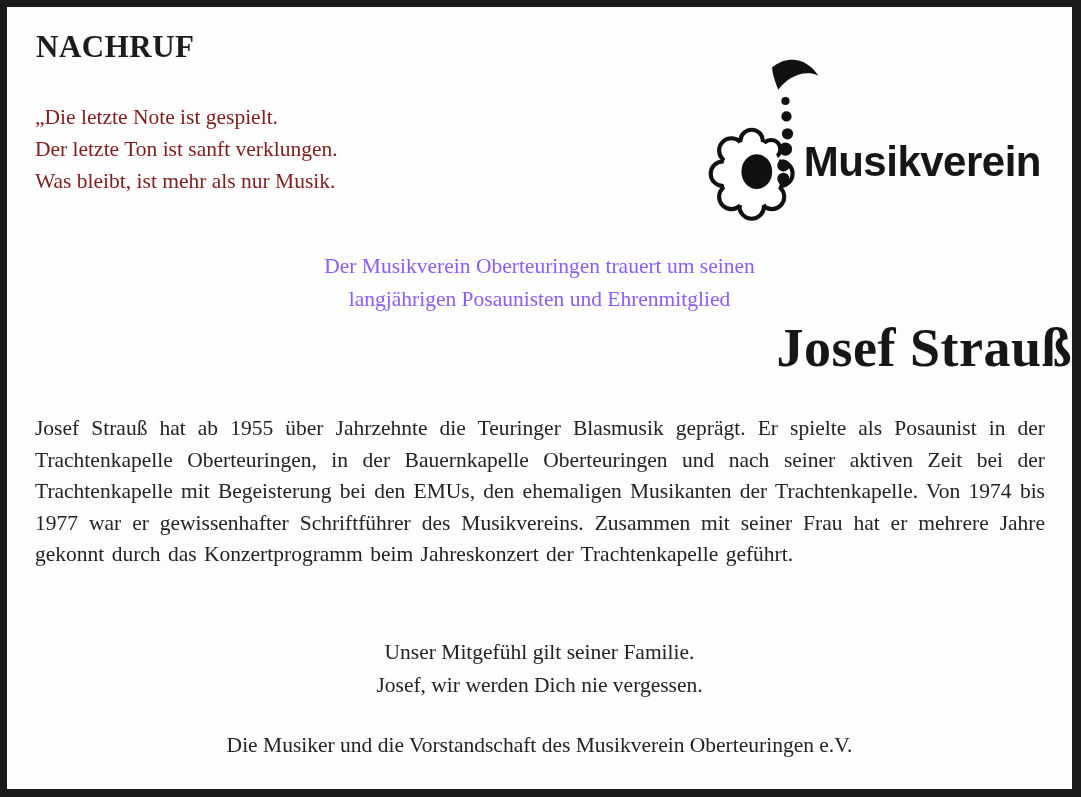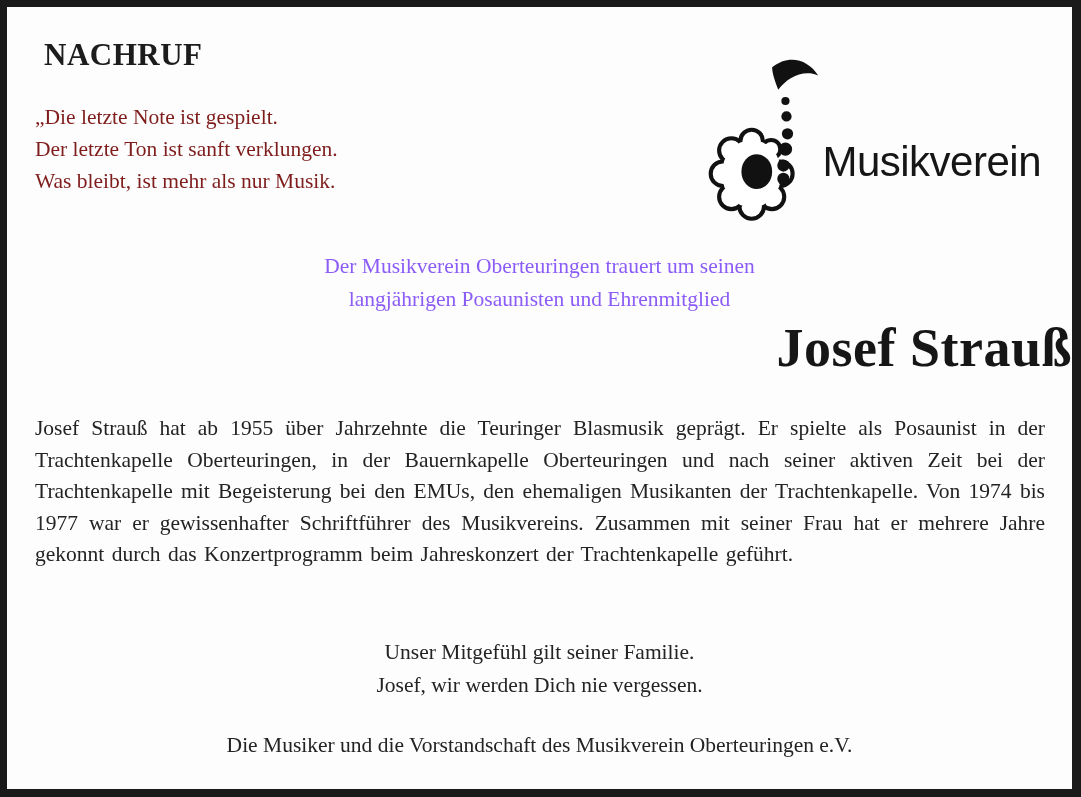--- a/index.html
+++ b/index.html
@@ -19,21 +19,21 @@
     position: relative;
     width: 100%;
     height: 100%;
     background: #fdfdfd;
     overflow: hidden;
   }
   .title {
     position: absolute;
     left: 29px;
     top: 22px;
-    margin: 8px;
+    margin: 0;
     font-size: 31px;
     font-weight: 700;
     letter-spacing: 0.5px;
     color: #1c1c1c;
   }
   .quote {
     position: absolute;
     left: 28px;
     top: 94px;
     font-size: 21.5px;
@@ -55,21 +55,21 @@
   .logo-text {
     position: absolute;
     right: 7px;
     top: 82px;
     text-align: right;
     font-family: "Liberation Sans", sans-serif;
     color: #161616;
   }
   .logo-name {
     font-size: 42px;
-    font-weight: 400;
+    font-weight: 700;
     line-height: 46px;
     letter-spacing: -0.5px;
   }
   .logo-sub {
     font-size: 27px;
     font-weight: 700;
     line-height: 30px;
     margin-top: 6px;
     letter-spacing: -0.3px;
   }

